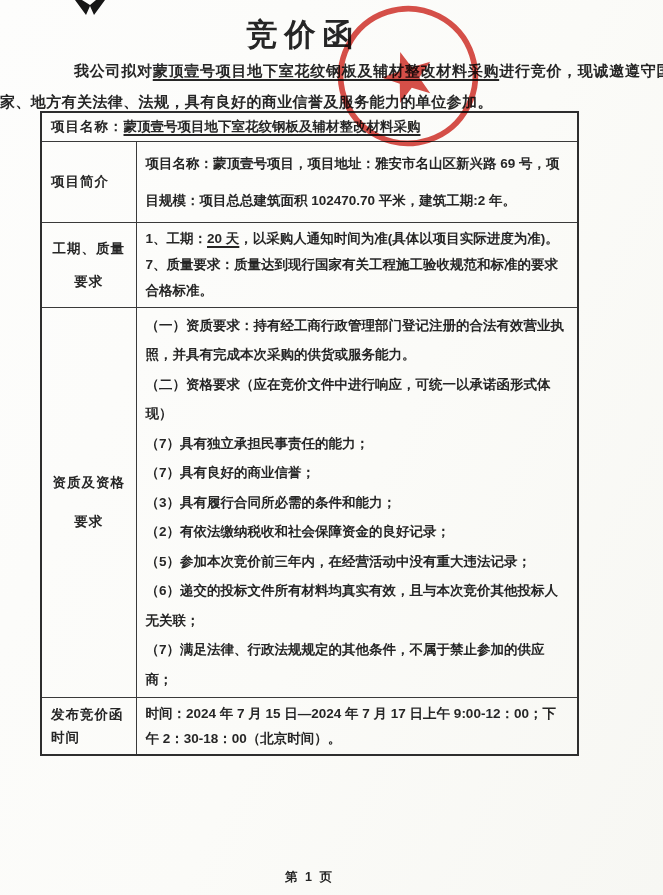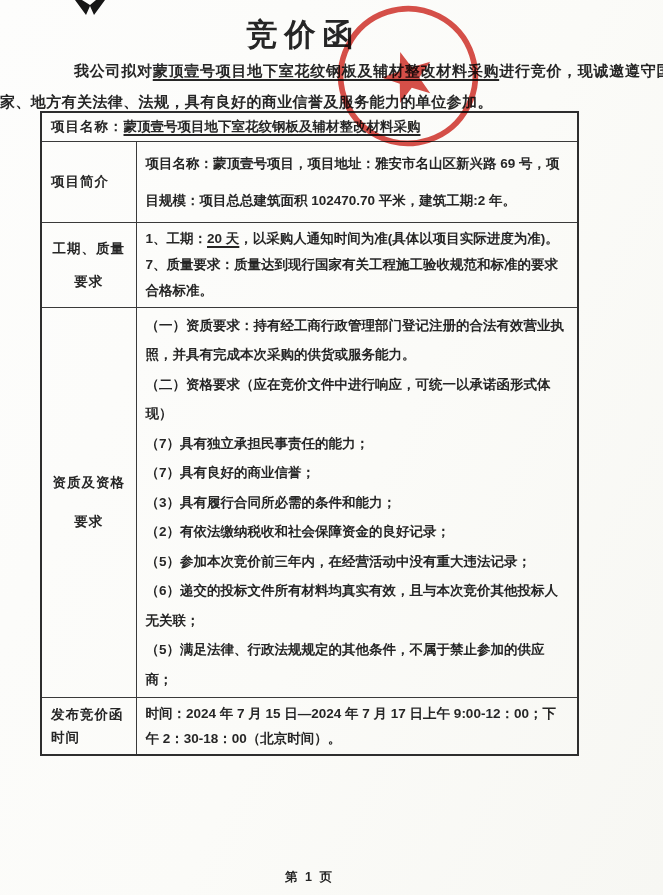--- a/index.html
+++ b/index.html
@@ -104,21 +104,21 @@
       <td class="lbl lbl-center lbl-tall">资质及资格要求</td>
       <td colspan="3" class="qual-cell">
         <div class="qline">（一）资质要求：持有经工商行政管理部门登记注册的合法有效营业执照，并具有完成本次采购的供货或服务能力。</div>
         <div class="qline">（二）资格要求（应在竞价文件中进行响应，可统一以承诺函形式体现）</div>
         <div class="qline">（7）具有独立承担民事责任的能力；</div>
         <div class="qline">（7）具有良好的商业信誉；</div>
         <div class="qline">（3）具有履行合同所必需的条件和能力；</div>
         <div class="qline">（2）有依法缴纳税收和社会保障资金的良好记录；</div>
         <div class="qline">（5）参加本次竞价前三年内，在经营活动中没有重大违法记录；</div>
         <div class="qline">（6）递交的投标文件所有材料均真实有效，且与本次竞价其他投标人无关联；</div>
-        <div class="qline">（5）满足法律、行政法规规定的其他条件，不属于禁止参加的供应商；</div>
+        <div class="qline">（7）满足法律、行政法规规定的其他条件，不属于禁止参加的供应商；</div>
       </td>
     </tr>
     <tr class="r8">
       <td class="lbl" style="line-height:23px">发布竞价函时间</td>
       <td colspan="3" class="publish-cell">时间：2024 年 7 月 15 日—2024 年 7 月 17 日上午 9:00-12：00；下午 2：30-18：00（北京时间）。</td>
     </tr>
 
   </tbody>
     </table>
 

